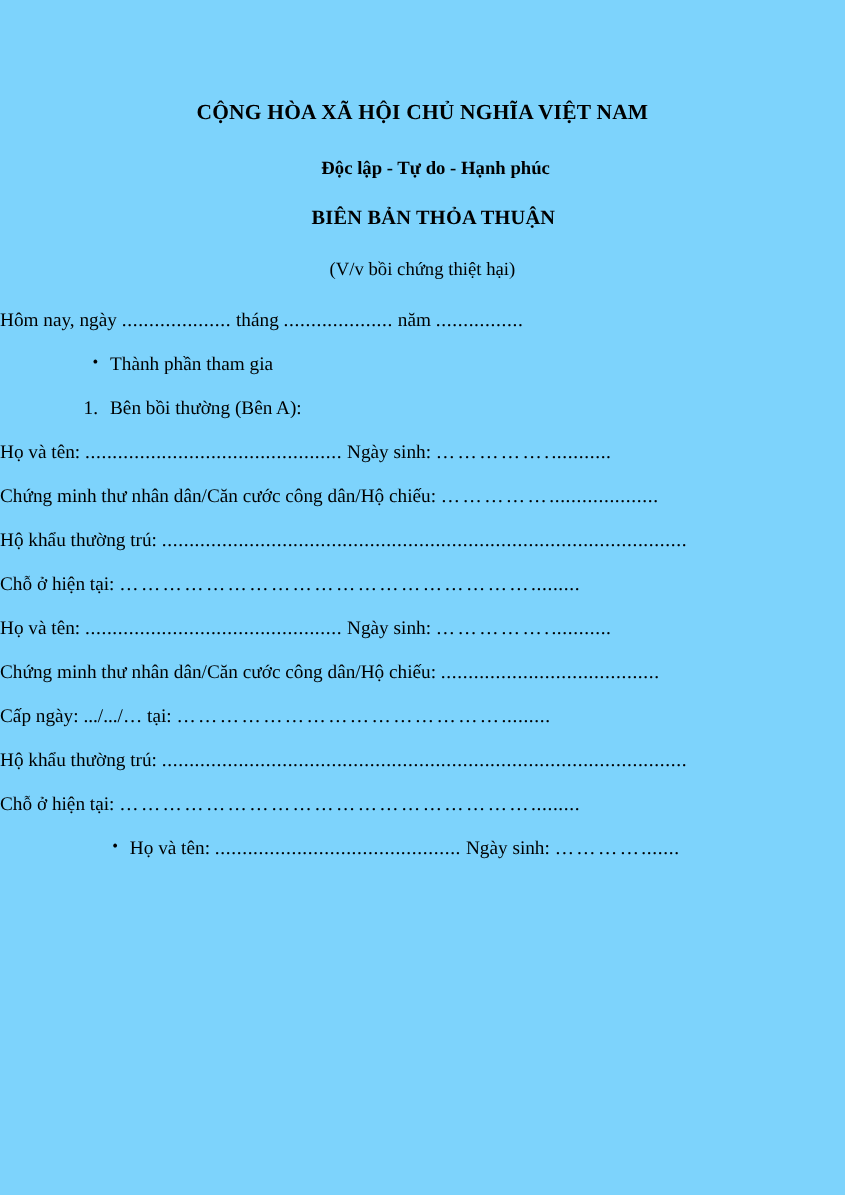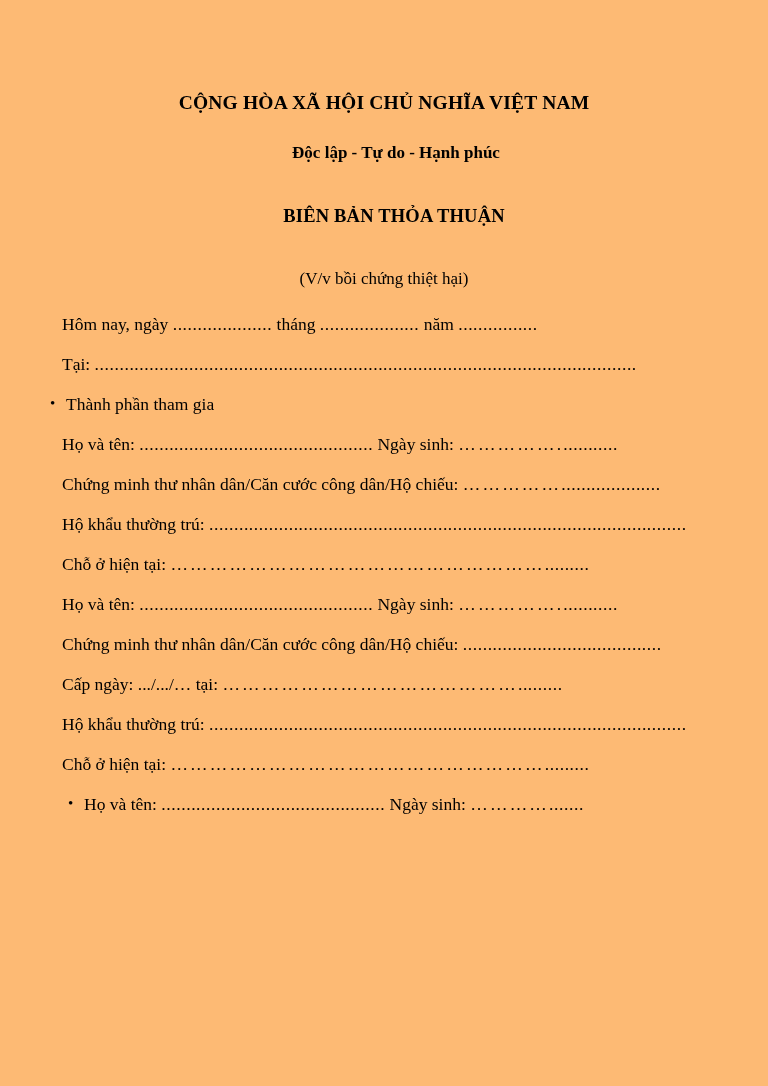--- a/index.html
+++ b/index.html
@@ -17,21 +17,21 @@
     color: #000000;
     -webkit-font-smoothing: antialiased;
   }
 
   .page {
     position: absolute;
     left: 0;
     top: 0;
     width: 768px;
     height: 1086px;
-    background: #fdba74;
+    background: #7dd3fc;
     box-sizing: border-box;
     padding: 0;
   }
 
   
   .head-block {
     padding-top: 92px;
     text-align: center;
   }
   .doc-title-national {
@@ -47,21 +47,21 @@
     line-height: 1.15;
     margin: 0;
     padding-top: 29px;
     padding-left: 24px;
   }
   .doc-title-main {
     font-size: 18.5px;
     font-weight: bold;
     letter-spacing: 0.2px;
     line-height: 1.15;
-    margin: 17px;
+    margin: 0;
     padding-top: 26px;
     padding-left: 20px;
   }
   .doc-subtitle {
     font-size: 17px;
     font-weight: normal;
     line-height: 1.15;
     margin: 0;
     padding-top: 25px;
   }
@@ -69,34 +69,33 @@
   
   .body-block {
     padding-top: 27px;
   }
 
   .line {
     position: relative;
     font-size: 17.5px;
     line-height: 1.0;
     height: 40px;
-    padding-left: 62px;
     padding-right: 62px;
     white-space: nowrap;
     overflow: hidden;
     box-sizing: border-box;
   }
   .line > .txt {
     display: inline;
   }
 
   
   .line.bullet-row,
   .line.num-row {
-    padding-left: 28px;
+    padding-left: 62px;
   }
   .marker {
     display: inline-block;
     text-align: left;
   }
   .marker.bullet {
     width: 38px;
     padding-left: 22px;
     box-sizing: border-box;
     font-size: 15px;
@@ -139,29 +138,28 @@
 
     <div class="line">
       <span class="txt">Hôm nay, ngày</span>
       <span class="dots">....................</span>
       <span class="txt">tháng</span>
       <span class="dots">....................</span>
       <span class="txt">năm</span>
       <span class="dots">................</span>
     </div>
 
-    <div class="line">
-      <span class="txt">Tại:</span>
-      <span class="dots">.............................................................................................................</span>
-    </div>
 
     <div class="line bullet-row">
       <span class="marker bullet">•</span><span class="txt">Thành phần tham gia</span>
     </div>
 
+    <div class="line num-row">
+      <span class="marker num">1.</span><span class="txt">Bên bồi thường (Bên A):</span>
+    </div>
 
     <div class="line">
       <span class="txt">Họ và tên:</span>
       <span class="dots">...............................................</span>
       <span class="txt">Ngày sinh:</span>
       <span class="dots-wide">…………….</span><span class="dots">...........</span>
     </div>
 
     <div class="line">
       <span class="txt">Chứng minh thư nhân dân/Căn cước công dân/Hộ chiếu:</span>

